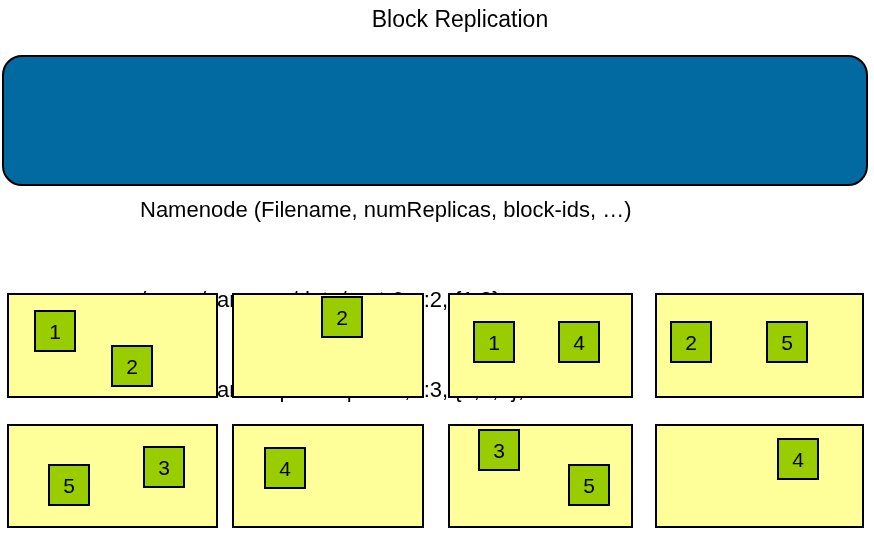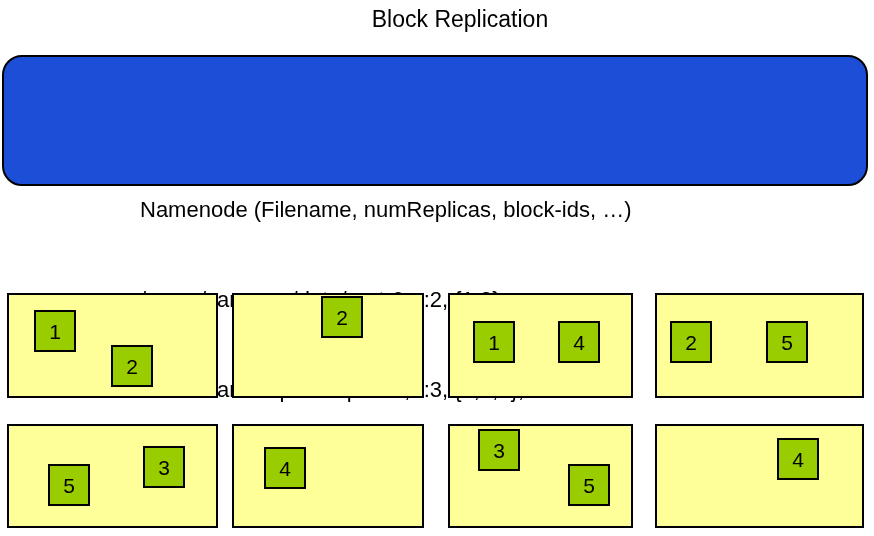--- a/index.html
+++ b/index.html
@@ -31,21 +31,21 @@
     color: #000000;
     white-space: nowrap;
     margin-left: 23px;
   }
   .namenode-box {
     position: absolute;
     left: 2px;
     top: 55px;
     width: 866px;
     height: 131px;
-    background: #1d4ed8;
+    background: #0369a1;
     border: 2px solid #000000;
     border-radius: 20px;
     box-sizing: border-box;
   }
   .namenode-text {
     position: absolute;
     left: 136px;
     top: 78px;
     width: 700px;
     font-size: 22px;

